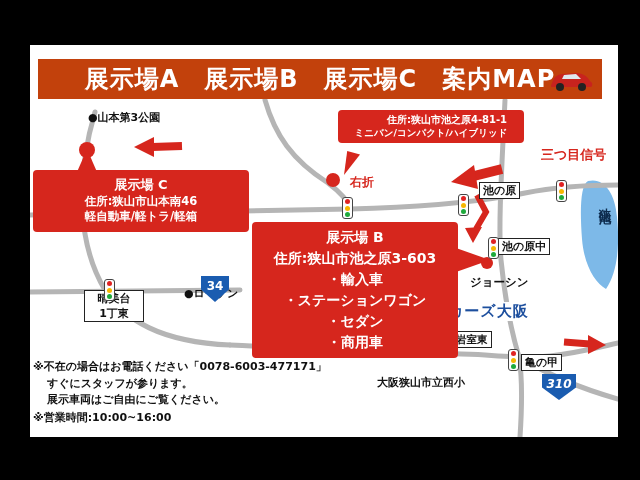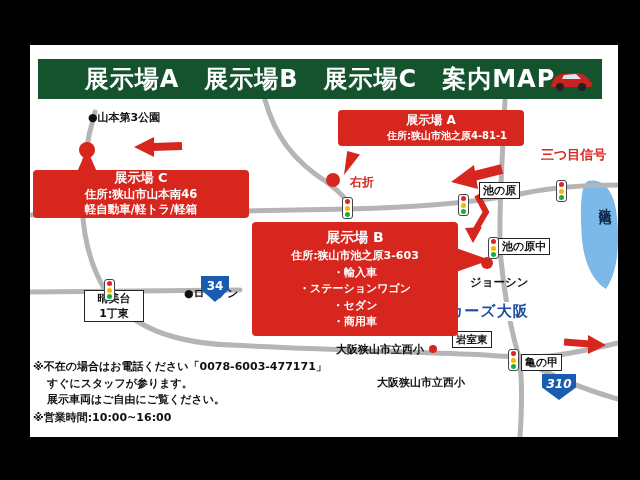--- a/index.html
+++ b/index.html
@@ -1,39 +1,39 @@
 <!DOCTYPE html>
 <html><head>
 <meta charset="utf-8">
 <style>
   html,body{margin:0;padding:0;background:#000;}
   #stage{position:relative;width:640px;height:480px;background:#000;overflow:hidden;
          font-family:"DejaVu Sans","Liberation Sans",sans-serif;}
   .paper{position:absolute;left:30px;top:45px;width:588px;height:392px;background:#ffffff;}
   .roads{position:absolute;left:0;top:0;z-index:1;}
-  .header{position:absolute;left:8px;top:14px;width:564px;height:40px;background:#14532d;z-index:5;
+  .header{position:absolute;left:8px;top:14px;width:564px;height:40px;background:#c2410c;z-index:5;
           display:flex;align-items:center;justify-content:center;}
   .header .title{color:#fff;font-size:24px;font-weight:bold;letter-spacing:1px;white-space:nowrap;}
   .car{position:absolute;right:8px;top:8px;}
   .lbl{position:absolute;font-size:11px;font-weight:600;color:#111;white-space:nowrap;z-index:3;line-height:1.1;}
   .red-lbl{color:#d6261d;font-weight:bold;}
   .boxlbl{position:absolute;background:#fff;border:1.5px solid #222;font-size:11px;font-weight:600;color:#111;
           padding:0 3px;line-height:15px;white-space:nowrap;z-index:3;text-align:center;}
   .callout{position:absolute;background:#d6261d;color:#fff;text-align:center;border-radius:4px;z-index:4;
            font-weight:bold;box-sizing:border-box;}
   .callout .t1{line-height:1.3;}
   .ptr{position:absolute;background:#d6261d;z-index:4;}
   .ptr-a{left:314px;top:106px;width:16px;height:24px;clip-path:polygon(0 100%,20% 0,100% 15%);}
   .ptr-b{left:426px;top:203px;width:34px;height:24px;clip-path:polygon(0 0,100% 50%,0 100%);}
   .ptr-c{left:47px;top:104px;width:20px;height:23px;clip-path:polygon(50% 0,100% 100%,0 100%);}
   .ca{left:308px;top:65px;width:186px;padding:3px 0;}
   .ca .t1{font-size:12px;} .ca .t2{font-size:10px;padding-left:32px;} .ca .t3{font-size:9.5px;}
   .cb{left:222px;top:177px;width:206px;padding:5px 0;}
-  .cb .t1{font-size:14px;line-height:1.5;} .cb .t2{font-size:11px;line-height:1.5;}
-  .cc{left:3px;top:125px;width:216px;padding:0 0;}
+  .cb .t1{font-size:14px;line-height:1.5;} .cb .t2{font-size:14px;line-height:1.5;}
+  .cc{left:3px;top:125px;width:216px;padding:7px 0;}
   .cc .t1{font-size:13px;} .cc .t2{font-size:11.5px;line-height:1.35;}
   .signal{position:absolute;width:11px;height:22px;background:#fdfdfd;border:1px solid #444;border-radius:3px;
           display:flex;flex-direction:column;align-items:center;justify-content:space-evenly;z-index:3;box-sizing:border-box;}
   .signal i{width:5px;height:5px;border-radius:50%;display:block;}
   .signal .r{background:#e02222;} .signal .y{background:#f6b700;} .signal .g{background:#1faa3c;}
   .shield{position:absolute;background:#1a5cb0;color:#fff;font-weight:bold;font-size:12px;z-index:3;
           display:flex;align-items:center;justify-content:center;padding-bottom:7px;box-sizing:border-box;
           clip-path:polygon(0 0,100% 0,100% 52%,50% 100%,0 52%);}
   .vtext{position:absolute;writing-mode:vertical-rl;font-size:12.5px;font-weight:600;color:#0d2b4d;
          letter-spacing:2px;z-index:3;}
@@ -135,22 +135,22 @@
         <i class="y"></i>
         <i class="g"></i>
       </div>
     <div class="signal" style="left:526px;top:135px;">
         <i class="r"></i>
         <i class="y"></i>
         <i class="g"></i>
       </div>
 
     <div class="callout ca">
-      <div class="t1">展示場 A</div>
       <div class="t2">住所:狭山市池之原4-81-1</div>
+      <div class="t3">ミニバン/コンパクト/ハイブリッド</div>
     </div>
     <div class="ptr ptr-a"></div>
 
     <div class="callout cc">
       <div class="t1">展示場 C</div>
       <div class="t2">住所:狭山市山本南46</div>
       <div class="t2">軽自動車/軽トラ/軽箱</div>
     </div>
     <div class="ptr ptr-c"></div>
 

